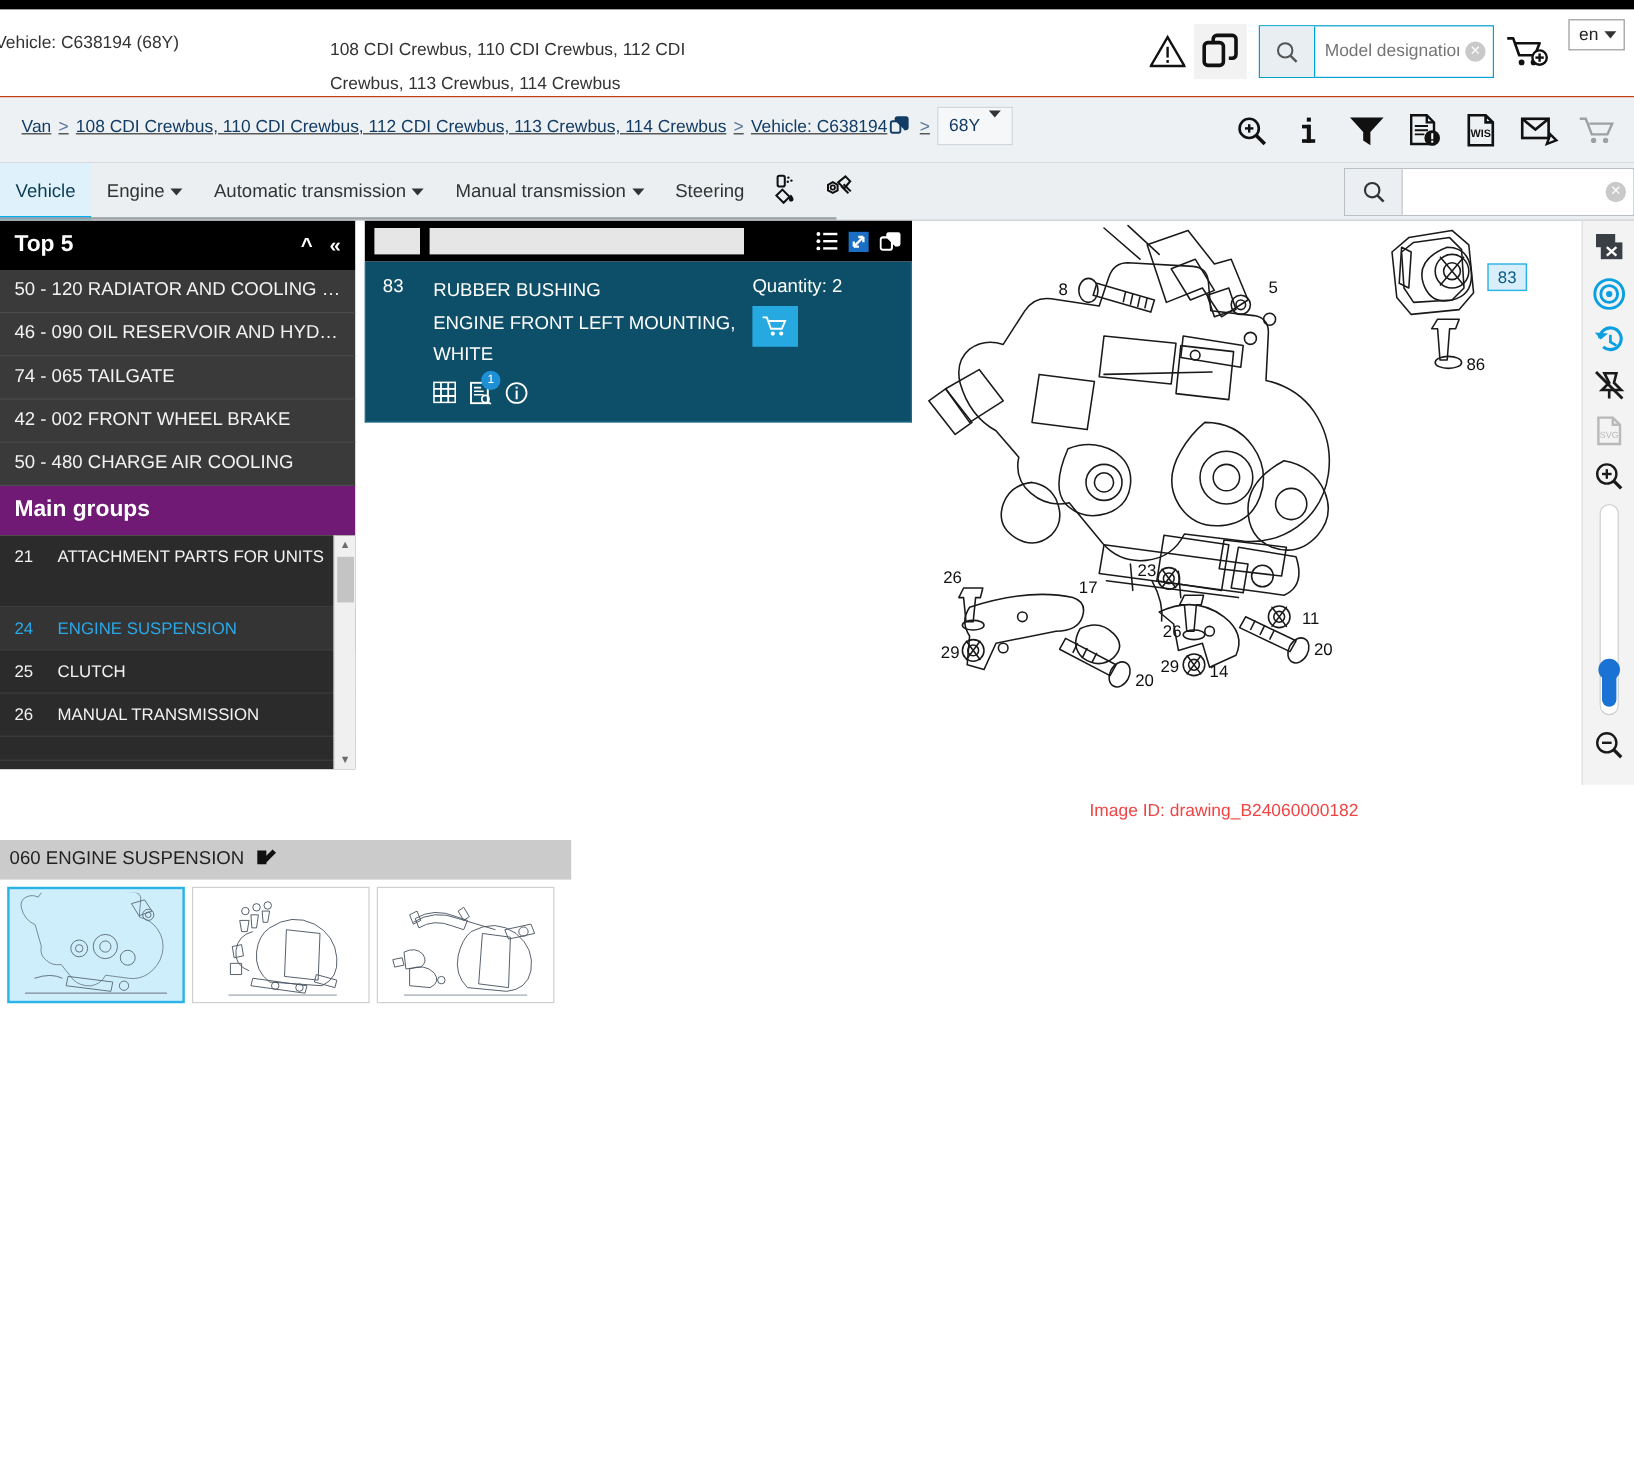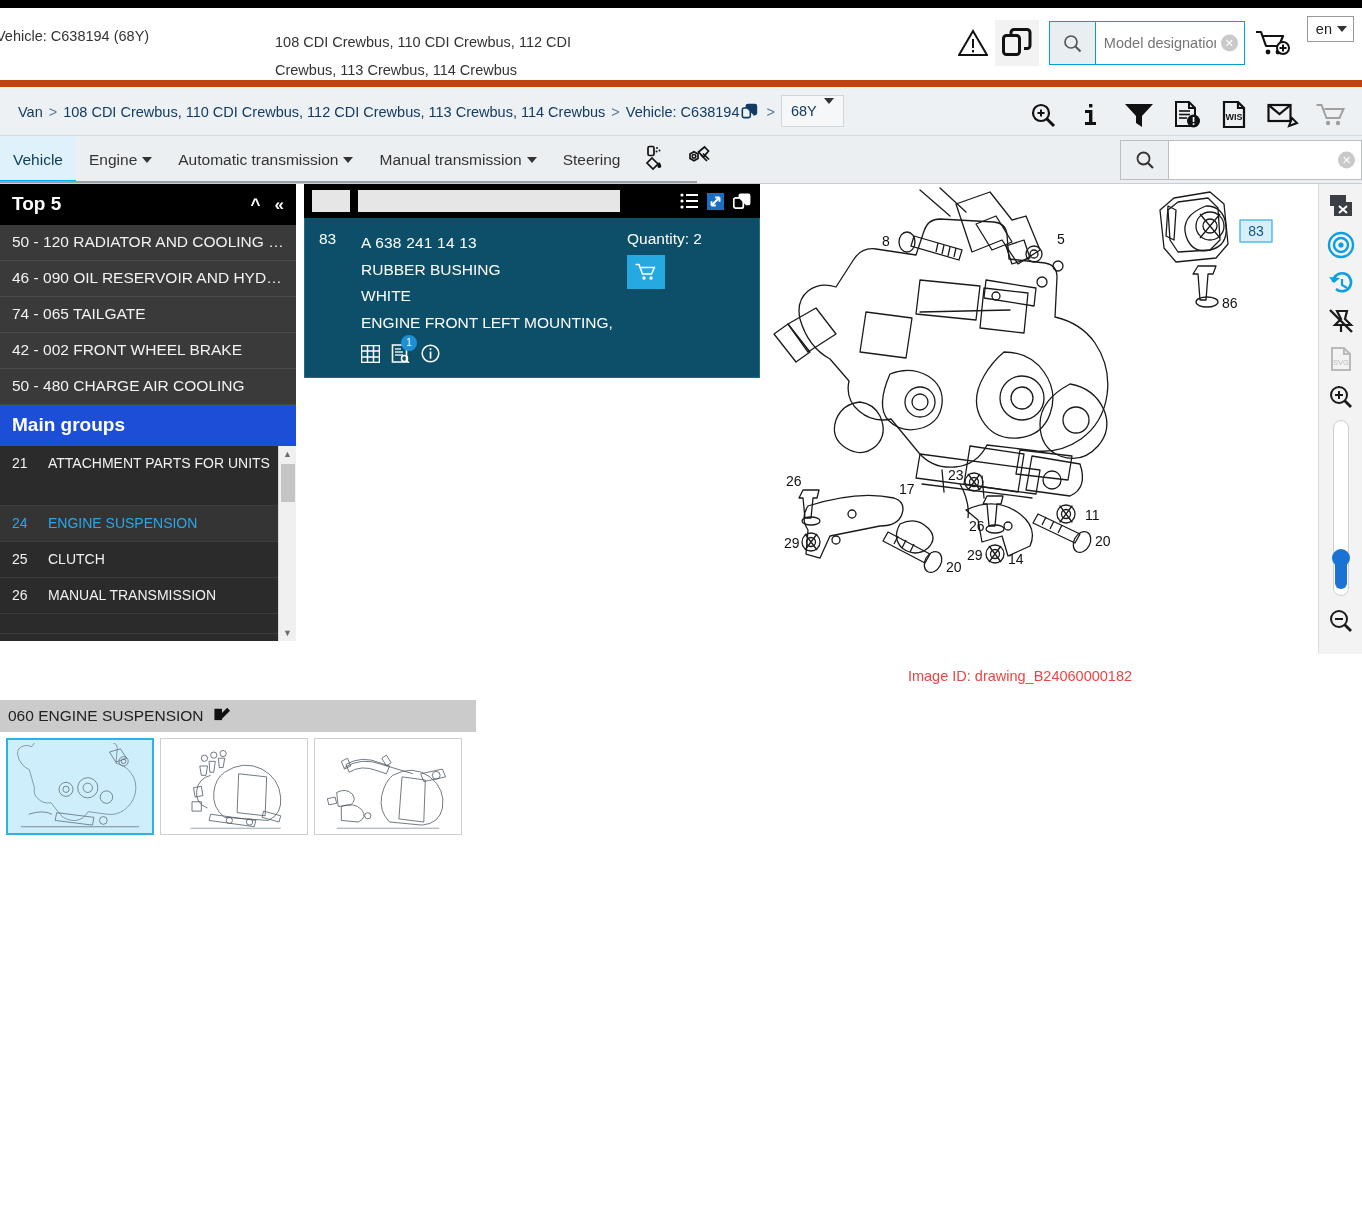--- a/index.html
+++ b/index.html
@@ -63,23 +63,23 @@
   .cart-hdr { width:56px; height:46px; display:flex; align-items:center; justify-content:center; cursor:pointer; }
   .lang-sel {
     margin-left:6px; margin-right:8px; border:1px solid #999;
     padding:2px 6px 3px 8px; font-size:14.5px; background:#fff;
     display:flex; align-items:center; gap:5px; cursor:pointer; color:#222;
     height:26px; align-self:flex-start; margin-top:-4px;
   }
 
   
   .crumbbar {
-    background:#eef1f4; border-top:7px solid #c2410c;
+    background:#eef1f4; border-top:1px solid #c2410c;
     border-bottom:1px solid #d7dbdf;
-    padding:8px 0 6px 18px; position:relative; min-height:56px;
+    padding:8px 0 6px 18px; position:relative; min-height:56px;text-decoration:underline;
   }
   .crumbs { font-size:14.5px; color:#123c63; line-height:26px; max-width:1010px; }
   .crumbs a { color:#123c63; text-decoration:none; cursor:pointer; }
   .crumbs .sep { color:#5b7694; margin:0 6px; }
   .crumbs .pg2 { padding-left:18px; }
   .copy-inline { display:inline-block; vertical-align:-3px; margin:0 2px; cursor:pointer; }
   .yr-btn {
     display:inline-flex; align-items:flex-start; gap:7px;
     background:#f5f7f9; border:1px solid #cfd6dc; padding:2px 9px;
     font-size:14.5px; color:#123c63; cursor:pointer; vertical-align:1px;
@@ -129,21 +129,21 @@
   }
   .side-head .hd-ic { display:flex; gap:14px; align-items:center; }
   .side-head .hd-ic span { cursor:pointer; color:#fff; font-size:17px; line-height:1; }
   .top5 { background:#3a3a3a; }
   .top5 .row {
     padding:8px 12px 9px 12px; color:#f2f2f2; font-size:15.5px;
     border-bottom:1px solid #4a4a4a; cursor:pointer; white-space:nowrap;
     overflow:hidden; text-overflow:ellipsis;
   }
   .mg-head {
-    background:#1d4ed8; color:#fff; font-weight:bold; font-size:19px;
+    background:#701a75; color:#fff; font-weight:bold; font-size:19px;
     padding:9px 12px 10px 12px;
   }
   .mg-list { background:#2b2b2b; position:relative; height:195px; overflow:hidden; }
   .mg-row {
     display:flex; gap:14px; padding:9px 12px 10px 12px; font-size:14px;
     color:#f2f2f2; border-bottom:1px solid #3c3c3c; cursor:pointer;
     align-items:flex-start;
   }
   .mg-row .num { width:22px; flex:none; }
   .mg-row.sel { background:#343434; color:#2aa8e8; }
@@ -481,24 +481,23 @@
           <svg width="19" height="18" viewBox="0 0 24 22">
               <rect x="1" y="7" width="12" height="13" rx="2.5" fill="none" stroke="#fff" stroke-width="2.2"></rect>
               <path d="M7 7 V4 a2.5 2.5 0 0 1 2.5-2.5 h10 a2.5 2.5 0 0 1 2.5 2.5 v10 a2.5 2.5 0 0 1 -2.5 2.5 h-3" fill="#fff"></path>
             </svg>
         </span>
       </div>
     </div>
     <div class="pp-body">
       <div class="pp-num">83</div>
       <div class="pp-main">
-        <div class="pn">A 638 241 14 13</div>
         <div>RUBBER BUSHING</div>
+        <div>ENGINE FRONT LEFT MOUNTING,</div>
         <div>WHITE</div>
-        <div>ENGINE FRONT LEFT MOUNTING,</div>
         <div class="pp-icons">
           <span class="pi">
             <svg width="19" height="18" viewBox="0 0 19 18">
                 <rect x="0.5" y="0.5" width="18" height="17" fill="none" stroke="#fff" stroke-width="1.6"></rect>
                 <line x1="0.5" y1="6" x2="18.5" y2="6" stroke="#fff" stroke-width="1.5"></line>
                 <line x1="0.5" y1="12" x2="18.5" y2="12" stroke="#fff" stroke-width="1.5"></line>
                 <line x1="6.5" y1="0.5" x2="6.5" y2="17.5" stroke="#fff" stroke-width="1.5"></line>
                 <line x1="12.5" y1="0.5" x2="12.5" y2="17.5" stroke="#fff" stroke-width="1.5"></line>
               </svg>
           </span>

